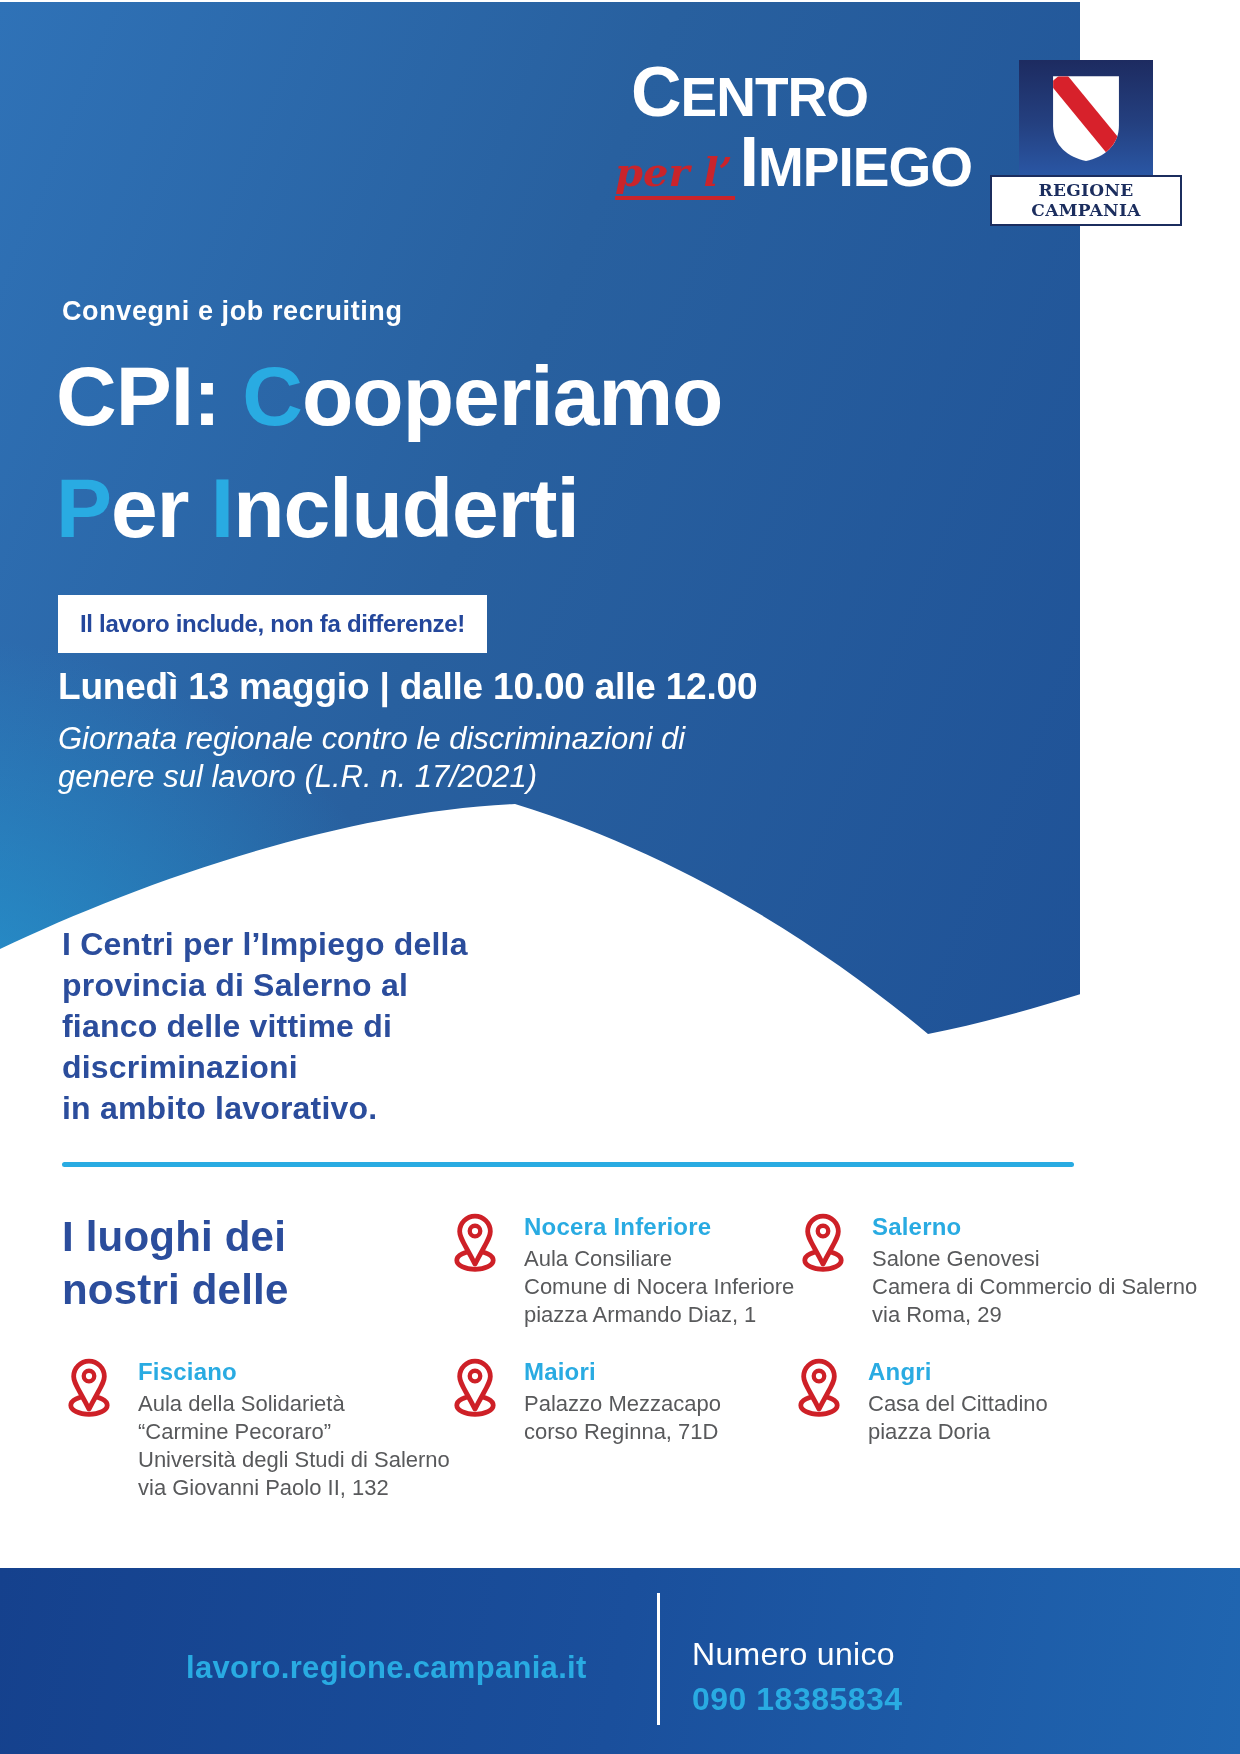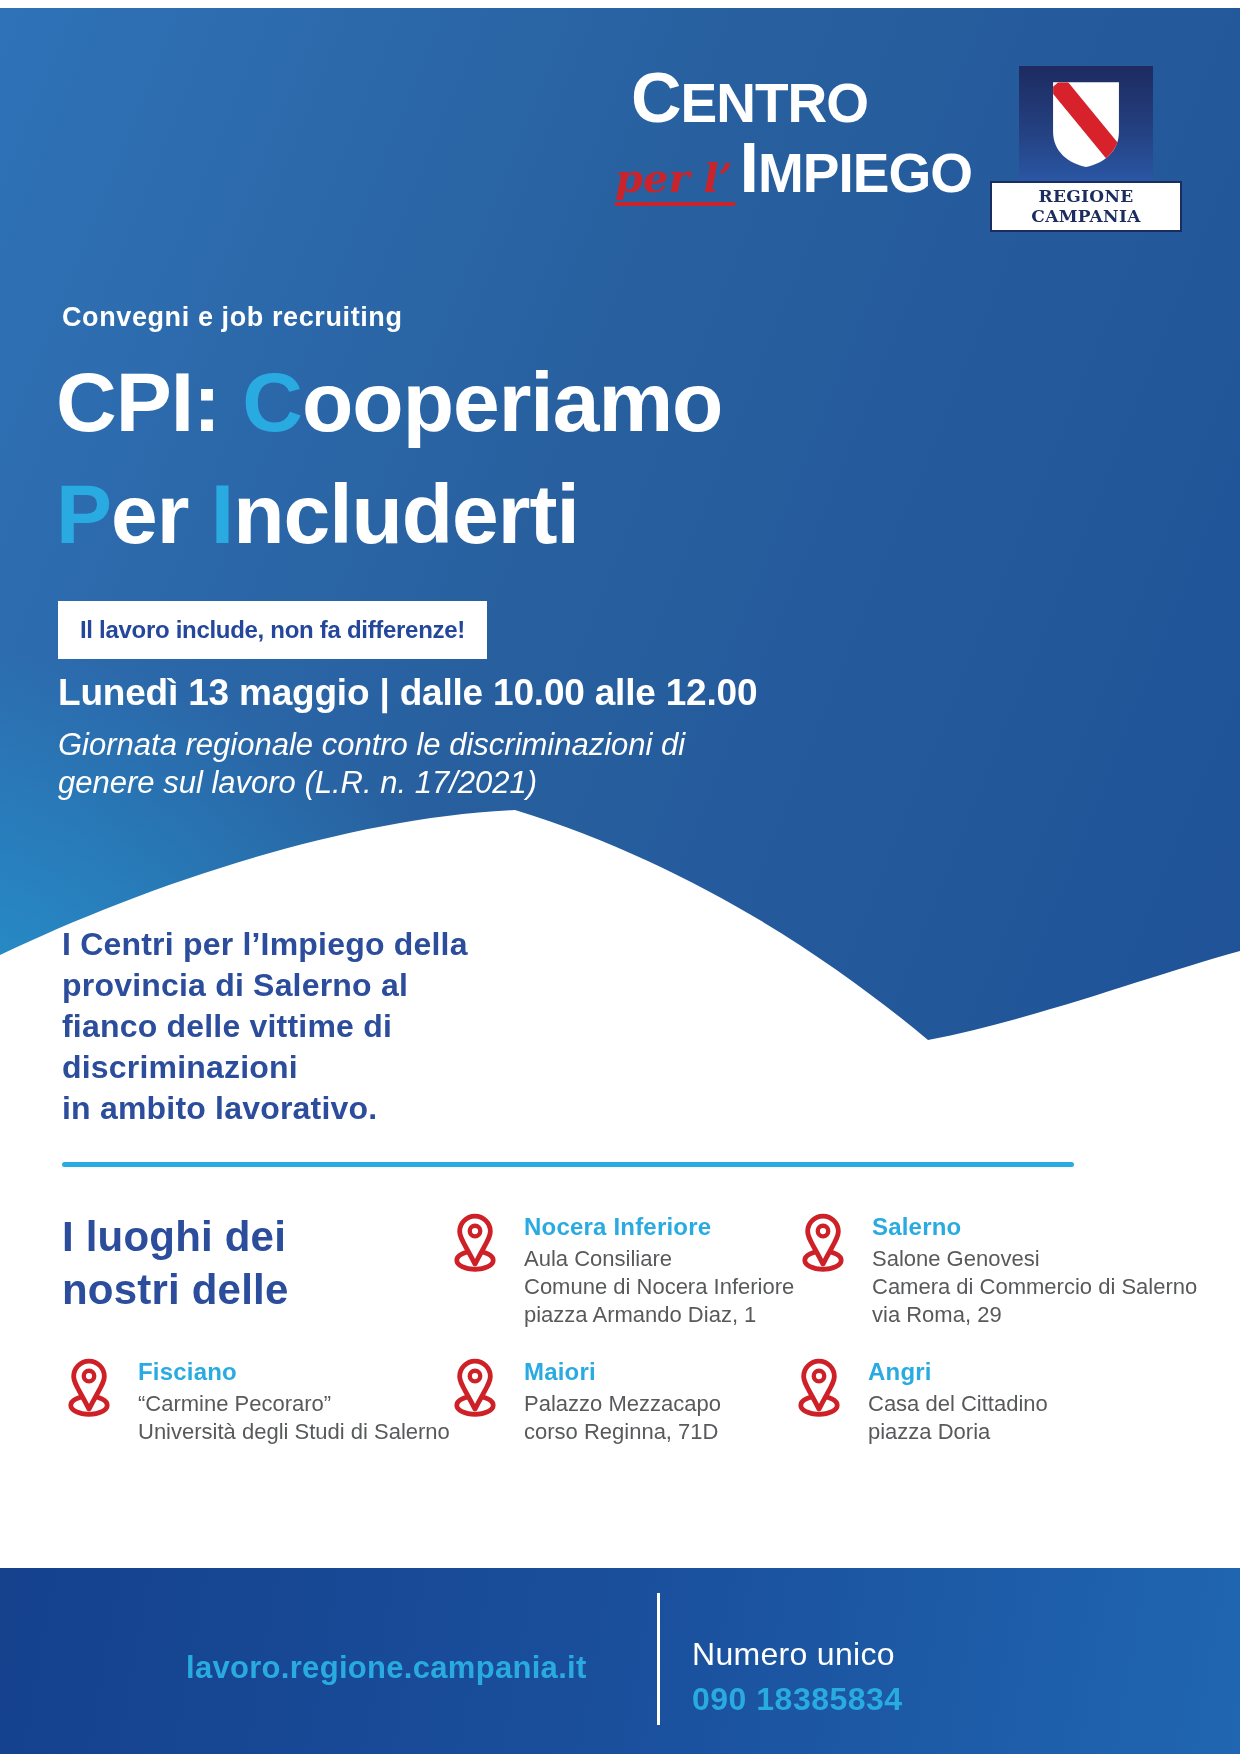--- a/index.html
+++ b/index.html
@@ -7,21 +7,21 @@
   body {
     position: relative;
     background: #ffffff;
     font-family: "Liberation Sans", sans-serif;
     overflow: hidden;
   }
   .abs { position: absolute; }
 
   
   .hero {
-    left: 0; top: 8px; width: 1240px; height: 1040px;
+    left: 0; top: 2px; width: 1080px; height: 1040px;
     background:
       radial-gradient(90% 75% at -8% 102%, rgba(35,160,215,.85) 0%, rgba(35,160,215,0) 55%),
       linear-gradient(112deg, #2F72B7 0%, #28609F 45%, #1F5297 100%);
   }
   .wave { left: 0; top: 778px; width: 1240px; height: 262px; display: block; }
 
   
   .cpi-logo { left: 615px; top: 50px; color: #fff; font-weight: bold; letter-spacing: -1px; }
   .cpi-line1 { margin-left: 16px; }
   .l-init { font-size: 70px; }
@@ -198,22 +198,24 @@
 </div>
 
 <div class="abs loc loc-fisciano">
   <svg class="pin" viewBox="0 0 48 62">
     <ellipse cx="24" cy="49" rx="19" ry="9.5" fill="none" stroke="#CE2027" stroke-width="5"></ellipse>
     <path d="M24,3 C15.2,3 8,10.2 8,19 C8,26 13,31.5 24,53 C35,31.5 40,26 40,19 C40,10.2 32.8,3 24,3 Z" fill="#ffffff" stroke="#CE2027" stroke-width="5" stroke-linejoin="round"></path>
     <circle cx="24" cy="18.5" r="5.5" fill="#ffffff" stroke="#CE2027" stroke-width="4.5"></circle>
   </svg>
   <div class="loc-text">
     <div class="loc-name">Fisciano</div>
+    <div class="loc-line">Aula della Solidarietà</div>
     <div class="loc-line">“Carmine Pecoraro”</div>
     <div class="loc-line">Università degli Studi di Salerno</div>
+    <div class="loc-line">via Giovanni Paolo II, 132</div>
   </div>
 </div>
 
 <div class="abs loc loc-maiori">
   <svg class="pin" viewBox="0 0 48 62">
     <ellipse cx="24" cy="49" rx="19" ry="9.5" fill="none" stroke="#CE2027" stroke-width="5"></ellipse>
     <path d="M24,3 C15.2,3 8,10.2 8,19 C8,26 13,31.5 24,53 C35,31.5 40,26 40,19 C40,10.2 32.8,3 24,3 Z" fill="#ffffff" stroke="#CE2027" stroke-width="5" stroke-linejoin="round"></path>
     <circle cx="24" cy="18.5" r="5.5" fill="#ffffff" stroke="#CE2027" stroke-width="4.5"></circle>
   </svg>
   <div class="loc-text">

